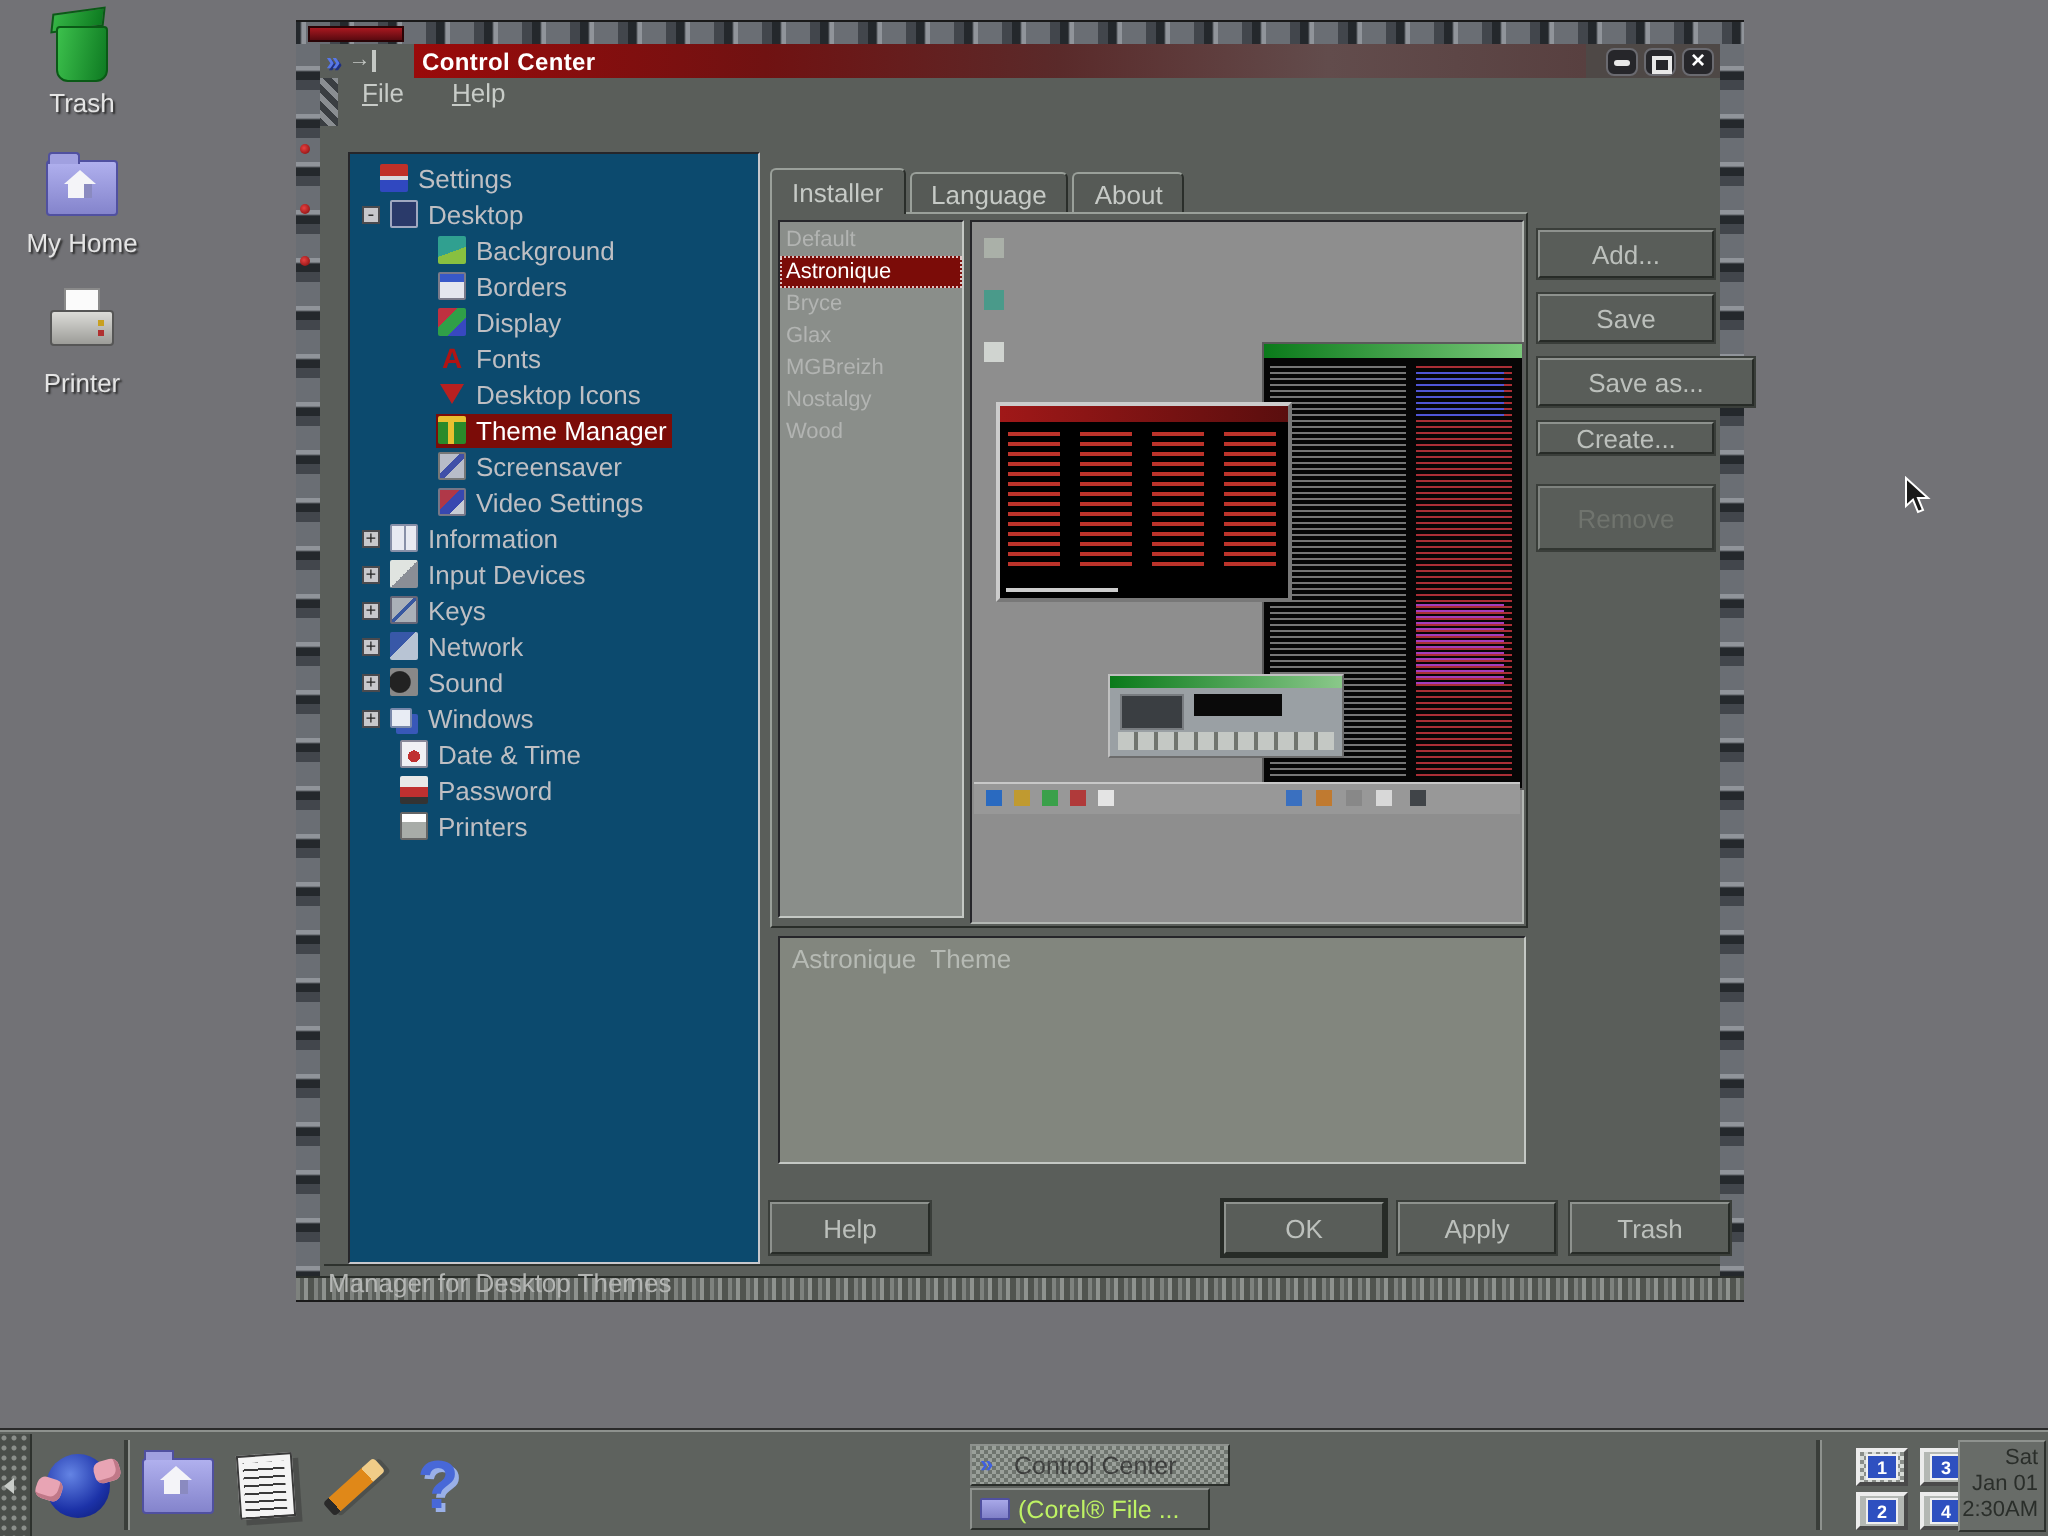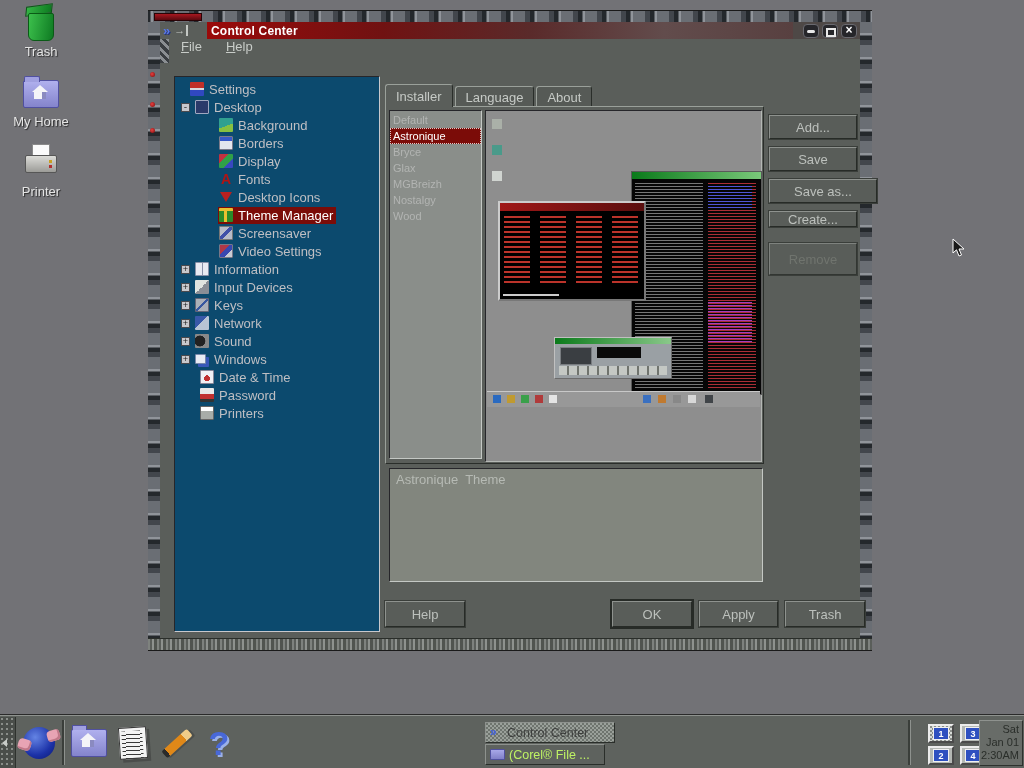--- a/index.html
+++ b/index.html
@@ -434,20 +434,21 @@
     <div class="btn" style="left:609px;top:189px;width:88px;height:16px">Create...</div>
     <div class="btn disabled" style="left:609px;top:221px;width:88px;height:32px">Remove</div>
 
     <div class="desc">Astronique  Theme</div>
 
     <div class="btn" style="left:225px;top:579px;width:80px;height:26px">Help</div>
     <div class="btn default" style="left:452px;top:579px;width:80px;height:26px">OK</div>
     <div class="btn" style="left:539px;top:579px;width:79px;height:26px">Apply</div>
     <div class="btn" style="left:625px;top:579px;width:80px;height:26px">Trash</div>
 
+    <div class="wstatus">Manager for Desktop Themes</div>
   </div>
 </div>
 
 <div class="cursor">
   <svg width="14" height="20" viewBox="0 0 14 20">
     <path d="M1,1 L1,15 L4.5,11.8 L7,18 L9.5,17 L7,11 L12,11 Z" fill="#1a1a1a" stroke="#ffffff" stroke-width="1"></path>
   </svg>
 </div>
 
 <div class="taskbar">

